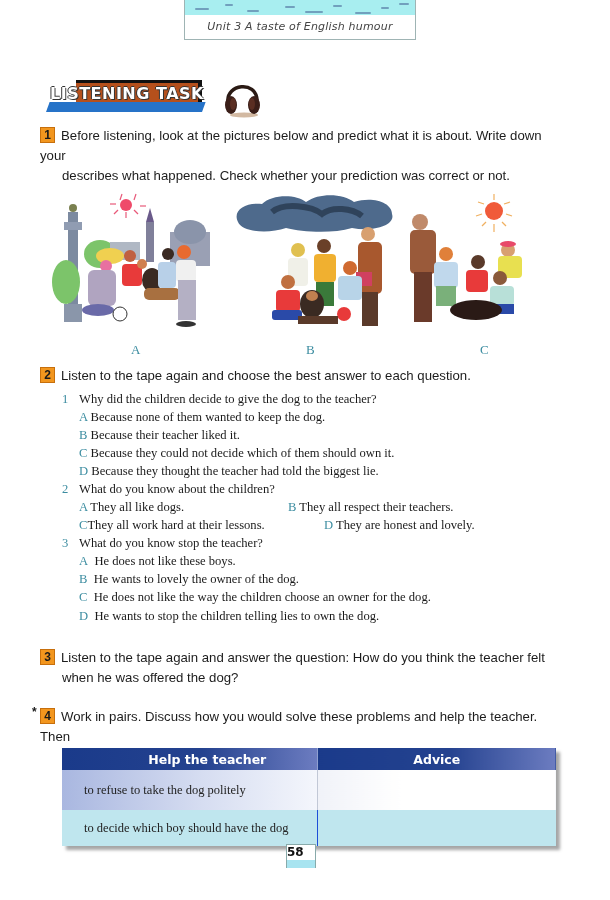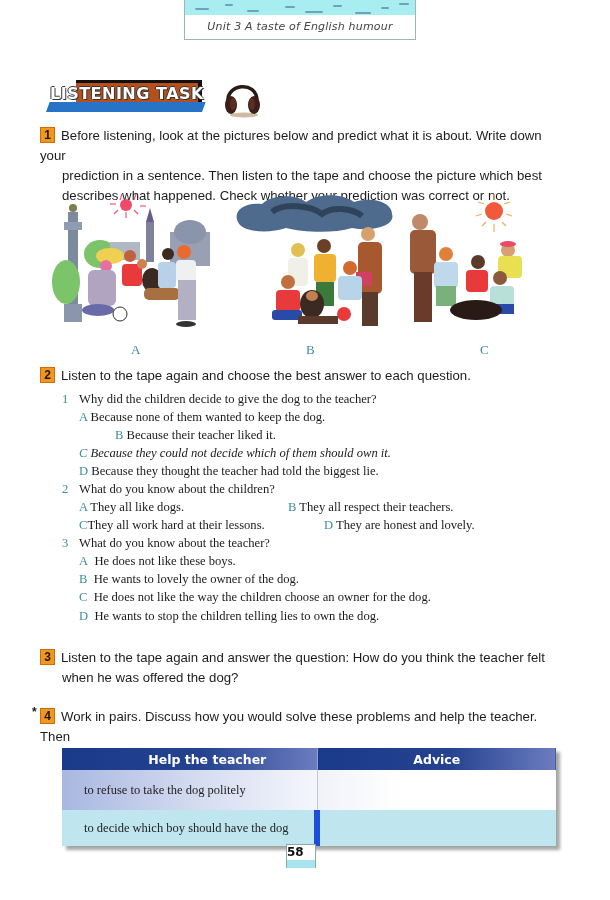--- a/index.html
+++ b/index.html
@@ -39,21 +39,21 @@
 
     
     .table-wrap { position: absolute; left: 62px; top: 748px; width: 494px; height: 98px; box-shadow: 4px 4px 3px rgba(0,0,0,.35); }
     .tbl { width: 100%; height: 100%; border-collapse: collapse; font-family: "Liberation Serif", serif; }
     .tbl th { height: 22px; background: linear-gradient(to right, #1a3a8a 0%, #24428f 55%, #6c7cc0 100%); color: #fff; font-family: "DejaVu Sans", sans-serif; font-size: 12.5px; font-weight: bold; text-align: center; }
     .tbl th.col1 { width: 255px; border-right: 1px solid #8fa0d0; padding-left: 36px; }
     .tbl td { font-size: 12.5px; padding-left: 22px; color: #222; margin-left: 44px; }
     .tbl tr.r1 td.col1 { background: linear-gradient(to right, #a9b7e0 0%, #d6ddf1 55%, #f4f6fc 100%); border-right: 1px solid #c2c8d6; height: 40px; }
     .tbl tr.r1 td.col2 { background: linear-gradient(to right, #f0f2f8 0%, #ffffff 35%, #ffffff 100%); }
     .tbl tr.r2 td { background: #bfe6ee; height: 36px; }
-    .tbl tr.r2 td.col1 { border-right: 6px solid #1d4ed8; }
+    .tbl tr.r2 td.col1 { border-right: 1px solid #1d4ed8; }
 
     
     .page-num { position: absolute; left: 286px; top: 844px; width: 30px; height: 24px; border: 1px solid #8aa; border-bottom: none; background: #fff; text-align: left; }
     .page-num .num { display: block; font-family: "DejaVu Sans", sans-serif; font-weight: bold; font-size: 12px; line-height: 15px; color: #111; }
     .page-num .bar { display: block; height: 8px; background: #a8e4f0; }
   </style>
 </head>
 <body>
 
 <div class="unit-banner">
@@ -81,21 +81,20 @@
   <ellipse cx="24" cy="37" rx="14" ry="2.5" fill="#b48a64" opacity=".6"></ellipse>
   <path d="M8 24 C6 6, 36 2, 37 22" fill="none" stroke="#2a1a14" stroke-width="3.5"></path>
   <ellipse cx="11" cy="27" rx="6" ry="9" fill="#3a1e18"></ellipse>
   <ellipse cx="34" cy="27" rx="6" ry="9" fill="#3a1e18"></ellipse>
   <ellipse cx="13" cy="26" rx="3" ry="6" fill="#5a2e22"></ellipse>
   <ellipse cx="32" cy="26" rx="3" ry="6" fill="#5a2e22"></ellipse>
 </svg>
 
 <div class="ex" style="top:126px; width:530px;">
   <div><span class="ex-num">1</span><span>Before listening, look at the pictures below and predict what it is about. Write down your</span></div>
-  <div class="indent">prediction in a sentence. Then listen to the tape and choose the picture which best</div>
   <div class="indent">describes what happened. Check whether your prediction was correct or not.</div>
 </div>
 
 <div class="pictures">
 
   <svg class="pic" style="left:0;" viewBox="0 0 168 140">
     <g stroke="#e85a7a" stroke-width="1.2">
       <line x1="72" y1="2" x2="70" y2="8"></line>
         <line x1="86" y1="2" x2="84" y2="8"></line>
         <line x1="60" y1="12" x2="66" y2="12"></line>
@@ -194,34 +193,34 @@
 <div class="ex" style="top:366px; width:530px;">
   <div><span class="ex-num">2</span><span>Listen to the tape again and choose the best answer to each question.</span></div>
 </div>
 
 <div class="questions">
 
   <div class="q-row" style="top:0;">
     <span class="q-num">1</span><span>Why did the children decide to give the dog to the teacher?</span>
   </div>
   <div class="q-row" style="top:18px; left:17px;"><span class="opt-letter">A</span> <span>Because none of them wanted to keep the dog.</span></div>
-  <div class="q-row" style="top:36px; left:17px;margin-left:36px;"><span class="opt-letter">B</span> <span>Because their teacher liked it.</span></div>
-  <div class="q-row" style="top:54px; left:17px;font-style:italic;"><span class="opt-letter">C</span> <span>Because they could not decide which of them should own it.</span></div>
+  <div class="q-row" style="top:36px; left:17px;"><span class="opt-letter">B</span> <span>Because their teacher liked it.</span></div>
+  <div class="q-row" style="top:54px; left:17px;"><span class="opt-letter">C</span> <span>Because they could not decide which of them should own it.</span></div>
   <div class="q-row" style="top:72px; left:17px;"><span class="opt-letter">D</span> <span>Because they thought the teacher had told the biggest lie.</span></div>
 
   <div class="q-row" style="top:90px;">
     <span class="q-num">2</span><span>What do you know about the children?</span>
   </div>
   <div class="q-row" style="top:108px; left:17px;"><span class="opt-letter">A</span> <span>They all like dogs.</span></div>
   <div class="q-row" style="top:108px; left:226px;"><span class="opt-letter">B</span> <span>They all respect their teachers.</span></div>
   <div class="q-row" style="top:126px; left:17px;"><span class="opt-letter">C</span><span>They all work hard at their lessons.</span></div>
   <div class="q-row" style="top:126px; left:226px;margin-left:36px;"><span class="opt-letter">D</span> <span>They are honest and lovely.</span></div>
 
   <div class="q-row" style="top:144px;">
-    <span class="q-num">3</span><span>What do you know about the teacher?</span>
+    <span class="q-num">3</span><span>What do you know stop the teacher?</span>
   </div>
   <div class="q-row" style="top:162px; left:17px;"><span class="opt-letter">A</span>&nbsp; <span>He does not like these boys.</span></div>
   <div class="q-row" style="top:180px; left:17px;"><span class="opt-letter">B</span>&nbsp; <span>He wants to lovely the owner of the dog.</span></div>
   <div class="q-row" style="top:198px; left:17px;"><span class="opt-letter">C</span>&nbsp; <span>He does not like the way the children choose an owner for the dog.</span></div>
   <div class="q-row" style="top:217px; left:17px;"><span class="opt-letter">D</span>&nbsp; <span>He wants to stop the children telling lies to own the dog.</span></div>
 </div>
 
 <div class="ex" style="top:648px; width:530px;">
   <div><span class="ex-num">3</span><span>Listen to the tape again and answer the question: How do you think the teacher felt</span></div>
   <div class="indent">when he was offered the dog?</div>

